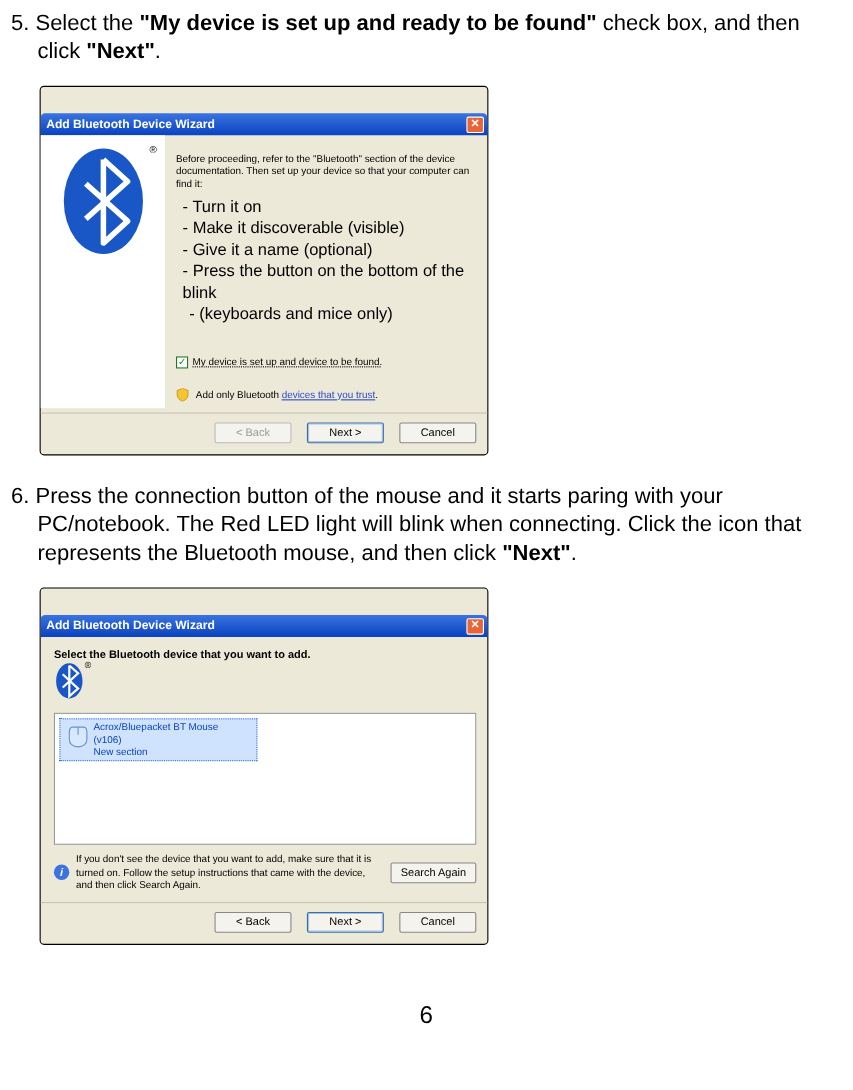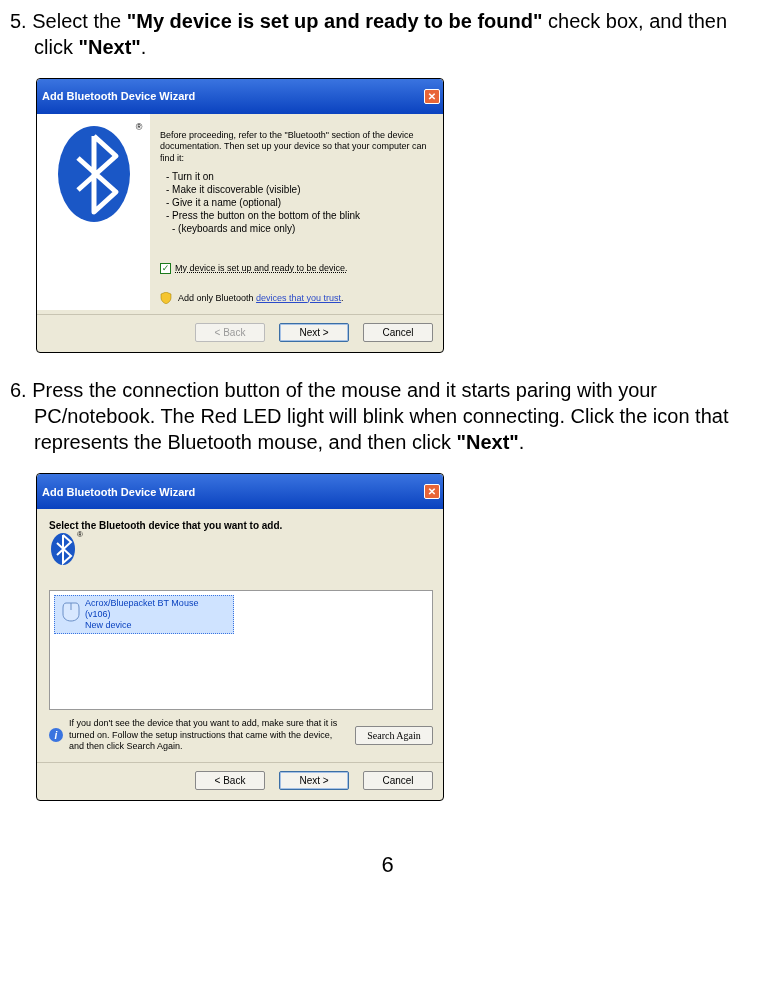--- a/index.html
+++ b/index.html
@@ -4,51 +4,51 @@
   <style>
     * { box-sizing: border-box; margin: 0; padding: 0; }
     body { font-family: Arial, Helvetica, sans-serif; font-size: 20px; width: 775px; background: #fff; color: #000; line-height: 1.3; }
     .page { padding: 8px 10px 40px 10px; }
     .step { margin-bottom: 18px; }
     .step-text { margin-left: 0; }
     .hang { text-indent: -24px; padding-left: 24px; }
     .bold { font-weight: bold; }
     .dialog-wrap { margin: 14px 0 24px 26px; }
     .dialog { width: 408px; border: 1px solid #000; background: #ece9d8; font-family: Tahoma, Arial, sans-serif; font-size: 10px; color: #000; border-radius: 4px; }
-    .titlebar { height: 35px; background: linear-gradient(#3a74e0,#0a42bf); display: flex; align-items: center; padding: 0 3px; color: #fff; font-weight: bold; border-top-left-radius: 4px; border-top-right-radius: 4px; }
+    .titlebar { height: 20px; background: linear-gradient(#3a74e0,#0a42bf); display: flex; align-items: center; padding: 0 3px; color: #fff; font-weight: bold; border-top-left-radius: 4px; border-top-right-radius: 4px; margin-top: 24px; }
     .titlebar .title-text { flex: 1; font-size: 11px; padding-left: 2px; }
     .close-btn { width: 16px; height: 15px; background: #e86537; border: 1px solid #fff; border-radius: 2px; display: flex; align-items: center; justify-content: center; color: #fff; font-size: 10px; font-weight: bold; line-height: 1; cursor: pointer; }
     .dlg-body1 { display: flex; }
     .bt-panel { width: 113px; background: #fff; display: flex; align-items: flex-start; justify-content: center; padding-top: 10px; }
     .bt-logo { position: relative; width: 92px; height: 100px; }
     .bt-logo svg { display:block; }
     .reg { position: absolute; top: -2px; right: -3px; font-size: 9px; color: #000; }
     .right-col { flex: 1; padding: 8px 10px 6px 10px; }
     .wiz-welcome { font-size: 14px; }
     .wiz-instr { font-size: 9px; margin-top: 8px; line-height: 1.25; }
-    .bullets { font-size: 10px; margin: 6px 0 0 6px; }
+    .bullets { font-size: 15px; margin: 6px 0 0 6px; }
     .bullets div::before { content: "- "; }
     .bullets .indent { padding-left: 6px; }
     .checkbox-row { display: flex; align-items: center; margin-top: 28px; font-size: 9px; }
     .cb { width: 11px; height: 11px; border: 1px solid #1c7a1c; background: #fff; display: inline-flex; align-items: center; justify-content: center; margin-right: 4px; color: #1c7a1c; font-size: 9px; line-height: 1; }
     .cb-label { color: #000; text-decoration: underline dotted; }
     .trust-row { display: flex; align-items: center; margin-top: 18px; font-size: 9px; }
     .shield { width: 12px; height: 12px; display: inline-flex; align-items: center; justify-content: center; margin-right: 6px; color: #c9a300; }
     .trust-row a { color: #2a4ac9; }
     .dlg-bar { height: 1px; background: #c8c4b2; margin: 4px 0 0 0; }
     .btn-row { display: flex; justify-content: flex-end; gap: 14px; padding: 8px 10px 10px 10px; }
     .btn { min-width: 70px; height: 19px; font-size: 10px; border: 1px solid #888; background: #f4f3ee; border-radius: 2px; cursor: pointer; display: inline-flex; align-items: center; justify-content: center; padding: 0 6px; }
     .btn.disabled { color: #9a9a9a; border-color: #bbb; cursor: default; }
     .btn.default { border: 1px solid #3b6ea5; box-shadow: 0 0 0 1px #a5c1e6 inset; }
     
     .dlg2-body { padding: 10px 10px 6px 12px; }
     .dlg2-head { font-size: 10px; font-weight: bold; }
     .dlg2-bt { float: right; }
     .dlg2-bt svg { display:block; }
-    .list-area { border: 1px solid #999; background: #fff; height: 120px; margin-top: 24px; clear: both; padding: 4px; }
+    .list-area { border: 1px solid #999; background: #fff; height: 120px; margin-top: 12px; clear: both; padding: 4px; }
     .device { display: flex; align-items: flex-start; width: 180px; padding: 2px; background: #cfe3ff; border: 1px dotted #3a74e0; }
     .device-icon { width: 28px; height: 26px; display:flex; align-items:center; justify-content:center; }
     .device-info { font-size: 9px; color: #0a42bf; line-height: 1.2; }
     .hint-row { display: flex; align-items: center; margin-top: 8px; font-size: 9px; gap: 6px; }
     .info-icon { width: 14px; height: 14px; border-radius: 50%; background: #3a74e0; color:#fff; display:inline-flex; align-items:center; justify-content:center; font-style: italic; font-weight:bold; font-size:10px; }
     .hint-text { flex:1; line-height:1.25; }
     .page-num { text-align: center; font-size: 22px; margin-top: 50px; }
   </style>
 </head>
 <body>
@@ -78,21 +78,21 @@
           <div class="wiz-instr">Before proceeding, refer to the "Bluetooth" section of the device documentation. Then set up your device so that your computer can find it:</div>
           <div class="bullets">
             <div>Turn it on</div>
             <div>Make it discoverable (visible)</div>
             <div>Give it a name (optional)</div>
             <div>Press the button on the bottom of the blink</div>
             <div class="indent" style="text-indent:0;">(keyboards and mice only)</div>
           </div>
           <div class="checkbox-row">
             <span class="cb">✓</span>
-            <span class="cb-label">My device is set up and ready to be device.</span>
+            <span class="cb-label">My device is set up and device to be found.</span>
           </div>
           <div class="trust-row">
             <span class="shield">
               <svg width="12" height="12" viewBox="0 0 12 12">
                   <path d="M6 0 L11 2 V6 C11 9 8 11 6 12 C4 11 1 9 1 6 V2 Z" fill="#f5c530" stroke="#9b7800" stroke-width="0.5"></path>
                 </svg>
             </span>
             <span>
               <span>Add only Bluetooth </span><a href="#">devices that you trust</a><span>.</span>
             </span>
@@ -133,28 +133,28 @@
           <div class="device">
             <span class="device-icon">
               <svg width="24" height="24" viewBox="0 0 24 24">
                 <path d="M7 4 C5 4 4 6 4 9 L4 15 C4 19 7 22 12 22 C17 22 20 19 20 15 L20 9 C20 6 19 4 17 4 Z" fill="#d8e8ff" stroke="#6a8fc7" stroke-width="1"></path>
                 <line x1="12" y1="4" x2="12" y2="11" stroke="#6a8fc7" stroke-width="1"></line>
               </svg>
             </span>
             <div class="device-info">
               <div>Acrox/Bluepacket BT Mouse</div>
               <div>(v106)</div>
-              <div>New device</div>
+              <div>New section</div>
             </div>
           </div>
         </div>
         <div class="hint-row">
           <span class="info-icon">i</span>
           <span class="hint-text">If you don't see the device that you want to add, make sure that it is turned on. Follow the setup instructions that came with the device, and then click Search Again.</span>
-          <span class="btn" style="min-width:78px;font-family:Liberation Serif, serif;">Search Again</span>
+          <span class="btn" style="min-width:78px;">Search Again</span>
         </div>
       </div>
       <div class="dlg-bar"></div>
       <div class="btn-row">
         <span class="btn">&lt; Back</span>
         <span class="btn default">Next &gt;</span>
         <span class="btn">Cancel</span>
       </div>
     </div>
   </div>

